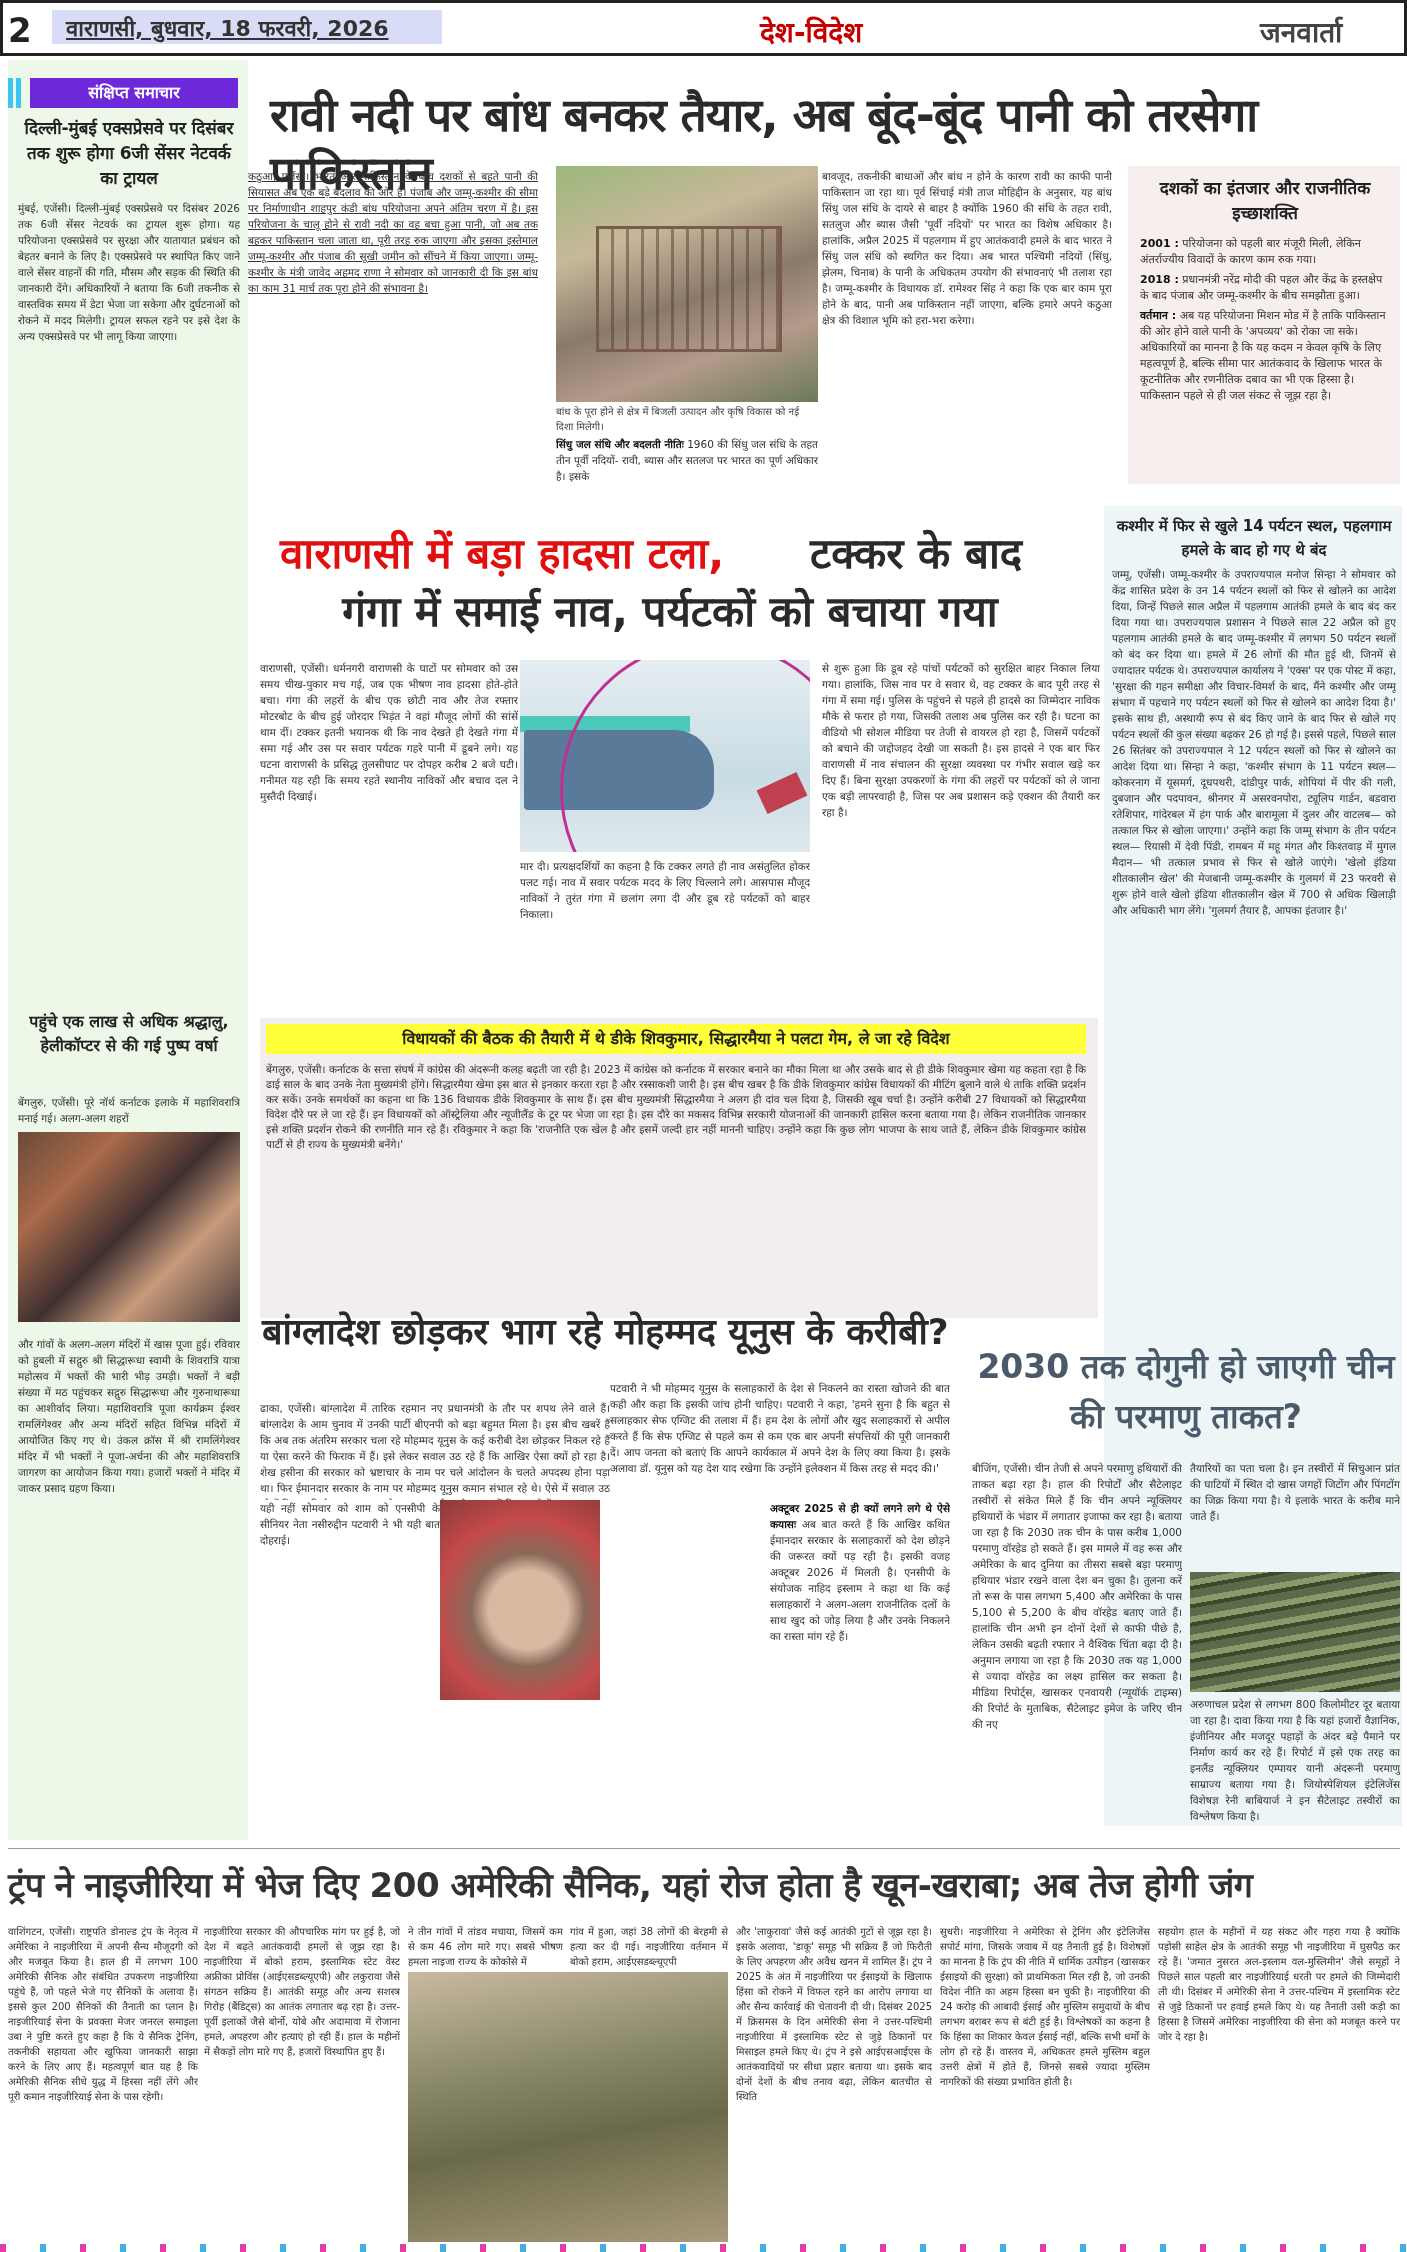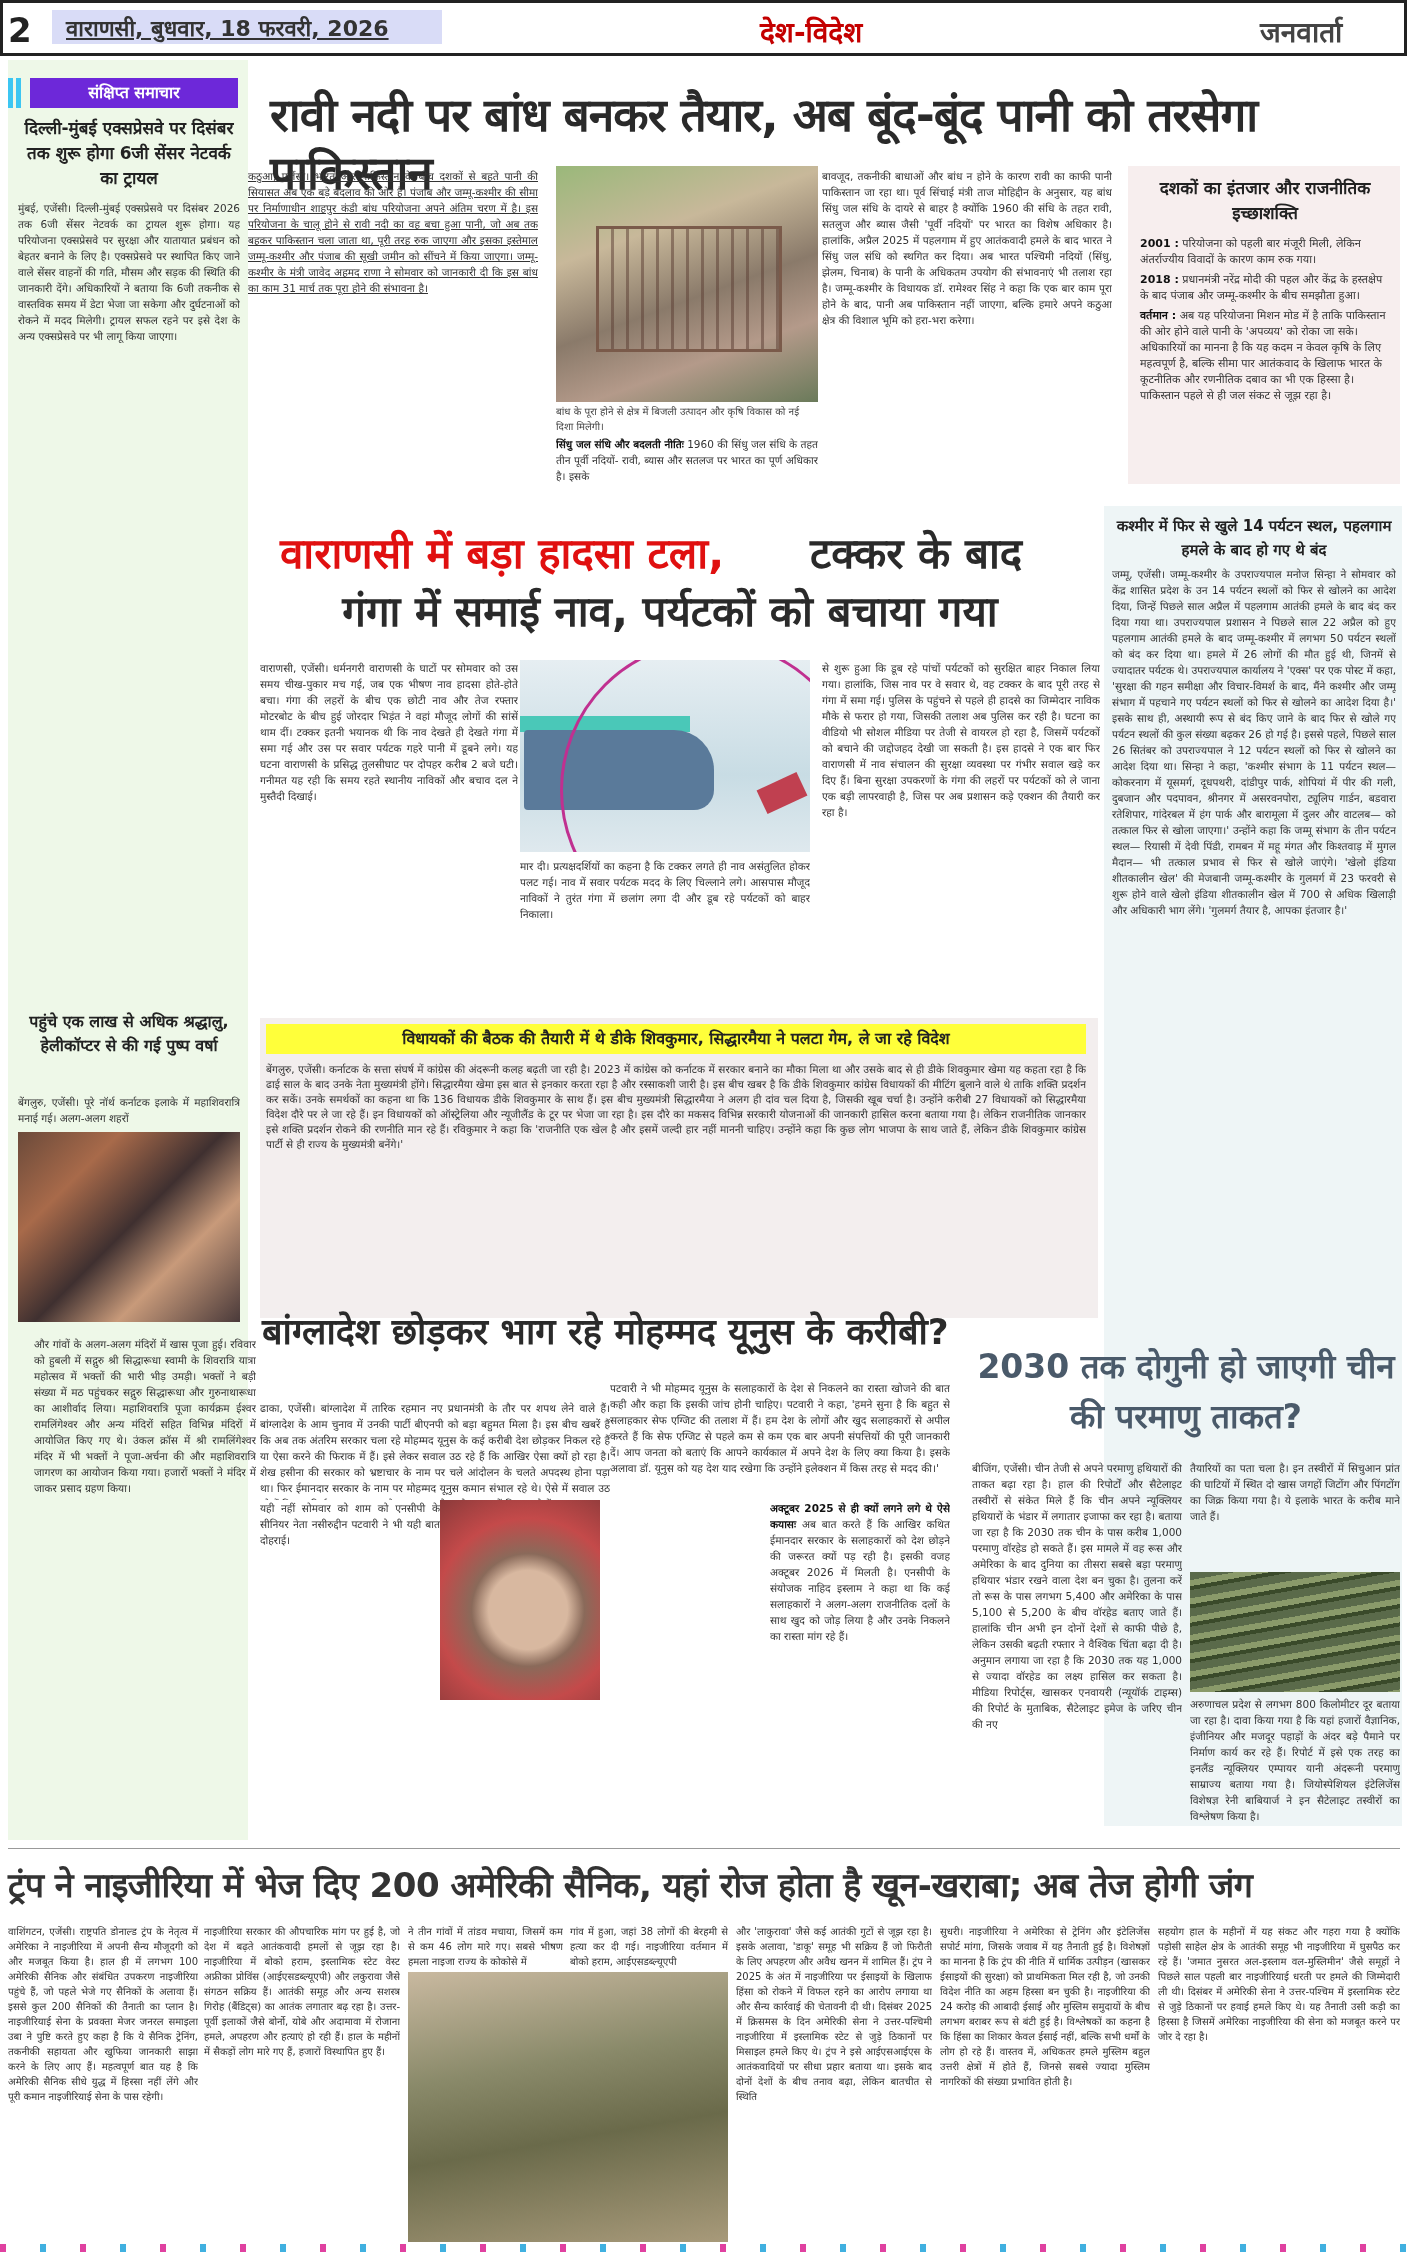--- a/index.html
+++ b/index.html
@@ -22,21 +22,21 @@
   .brief-bars { left: 8px; top: 78px; width: 20px; height: 30px; }
   .brief-bars span { display: inline-block; width: 5px; height: 30px; background: #3cc6f2; margin-right: 3px; }
   .brief-headline { left: 18px; top: 116px; width: 222px; font: bold 17px/25px "DejaVu Sans", sans-serif; color: #222; text-align: center; }
   .body-text { font: 10.5px/16px "DejaVu Sans", sans-serif; color: #333; text-align: justify; overflow: hidden; }
   .body-text b { color: #111; }
   .left-body1 { left: 18px; top: 200px; width: 222px; height: 760px; }
   .left-headline2 { left: 18px; top: 1010px; width: 222px; font: bold 16px/24px "DejaVu Sans", sans-serif; text-align: center; color: #222; }
   .left-body2 { left: 18px; top: 1094px; width: 222px; height: 36px; }
   .left-photo { left: 18px; top: 1132px; width: 222px; height: 190px;
                 background: linear-gradient(135deg, #6b4a3a 0%, #a86a4a 25%, #3f3030 50%, #c89a7a 70%, #4a3a3a 100%); }
-  .left-body3 { left: 18px; top: 1336px; width: 222px; height: 490px; margin-left: 16px; }
+  .left-body3 { left: 18px; top: 1336px; width: 222px; height: 490px; }
 
   
   .h1 { left: 270px; top: 86px; width: 1130px; font: bold 46px/58px "DejaVu Sans", sans-serif; color: #2a2a2a; letter-spacing: -1px; }
   .col-a { left: 248px; top: 168px; width: 290px; height: 320px; text-decoration: underline; }
   .photo-dam { left: 556px; top: 166px; width: 262px; height: 236px;
                background: linear-gradient(160deg, #9ab87a 0%, #c8b89a 30%, #8a7a6a 55%, #b49a8a 75%, #6a7a5a 100%); }
   .photo-dam::after { content: ""; position: absolute; left: 40px; top: 60px; width: 180px; height: 120px;
                       border: 3px solid #7a5a4a; background: repeating-linear-gradient(90deg, transparent 0 12px, rgba(90,60,50,.5) 12px 15px); }
   .caption-dam { left: 556px; top: 404px; width: 262px; height: 30px; font: 10px/15px "DejaVu Sans", sans-serif; color: #444; }
   .col-b { left: 556px; top: 436px; width: 262px; height: 60px; }

